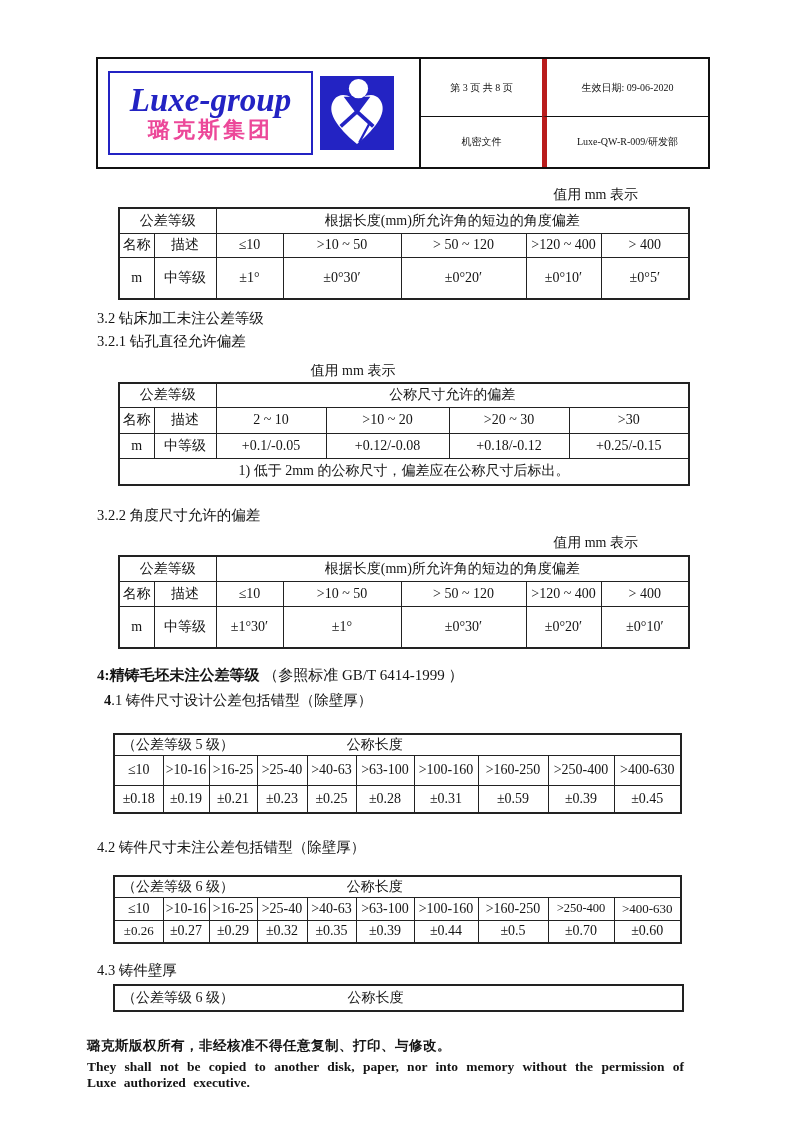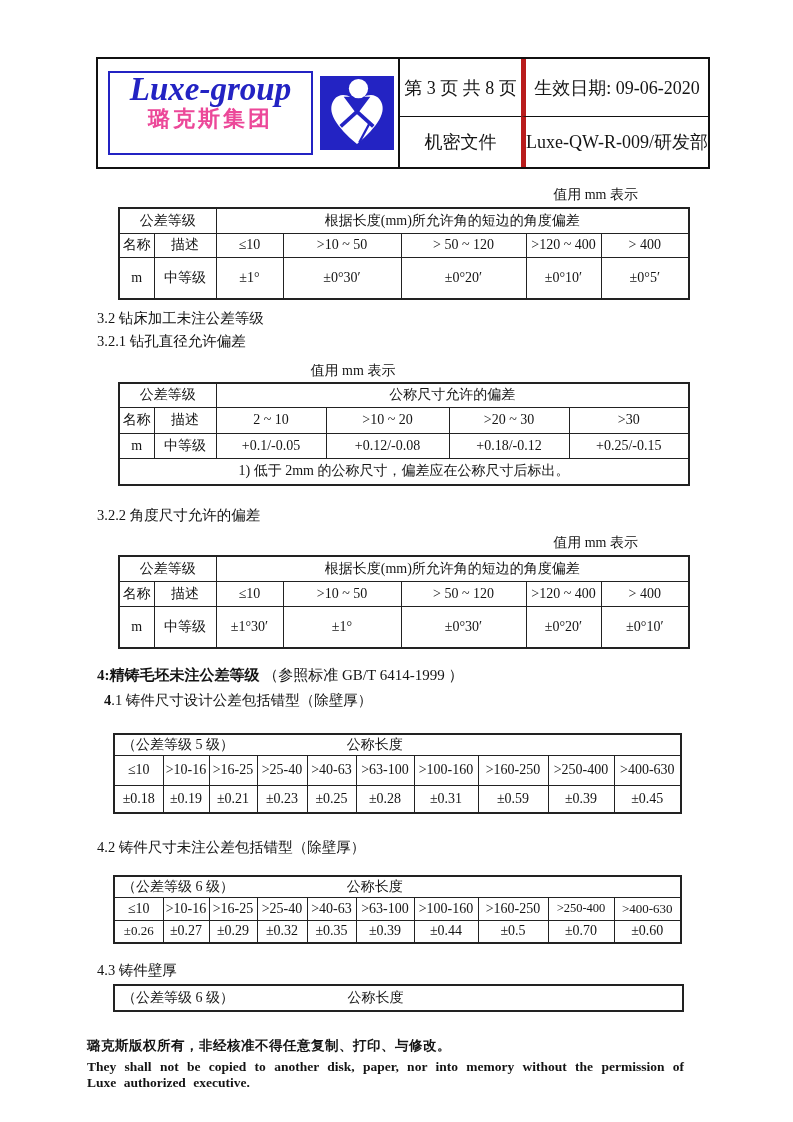--- a/index.html
+++ b/index.html
@@ -4,26 +4,26 @@
 <style>
   html,body{margin:0;padding:0;background:#fff;}
   body{width:793px;height:1122px;position:relative;overflow:hidden;
        font-family:"Liberation Serif","DejaVu Serif",serif;color:#141414;}
   .abs{position:absolute;}
 
   
   .header-box{left:96px;top:57px;width:610px;height:108px;border:2px solid #111;display:flex;}
   .logo-area{width:321px;border-right:2px solid #111;display:flex;align-items:center;position:relative;}
   .logo-text-box{margin-left:10px;border:2px solid #2323c3;width:201px;height:80px;
-                 display:flex;flex-direction:column;justify-content:flex-start;align-items:center;}
+                 display:flex;flex-direction:column;justify-content:center;align-items:center;}
   .logo-en{font-style:italic;font-weight:bold;font-size:33px;line-height:1.02;color:#2323c3;}
   .logo-cn{font-weight:bold;font-size:22px;line-height:1.1;color:#ec4899;letter-spacing:3px;}
   .logo-icon{width:74px;height:80px;margin-left:7px;}
   .header-cells{flex:1;display:grid;grid-template-columns:121px 1fr;grid-template-rows:57px 1fr;}
-  .hcell{display:flex;align-items:center;justify-content:center;font-size:18px;white-space:nowrap;}
+  .hcell{display:flex;align-items:center;justify-content:center;font-size:10px;white-space:nowrap;}
   .hc-b{border-top:1px solid #111;}
   .hc-r{border-left:5px solid #b91c1c;}
 
   
   .unit-note{font-size:14px;}
   .note-right{left:118px;width:570px;text-align:right;padding-right:50px;box-sizing:border-box;}
   .note-center{left:118px;width:470px;text-align:center;}
   .para{left:97px;font-size:14.5px;white-space:nowrap;}
   .bold{font-weight:bold;}
 

